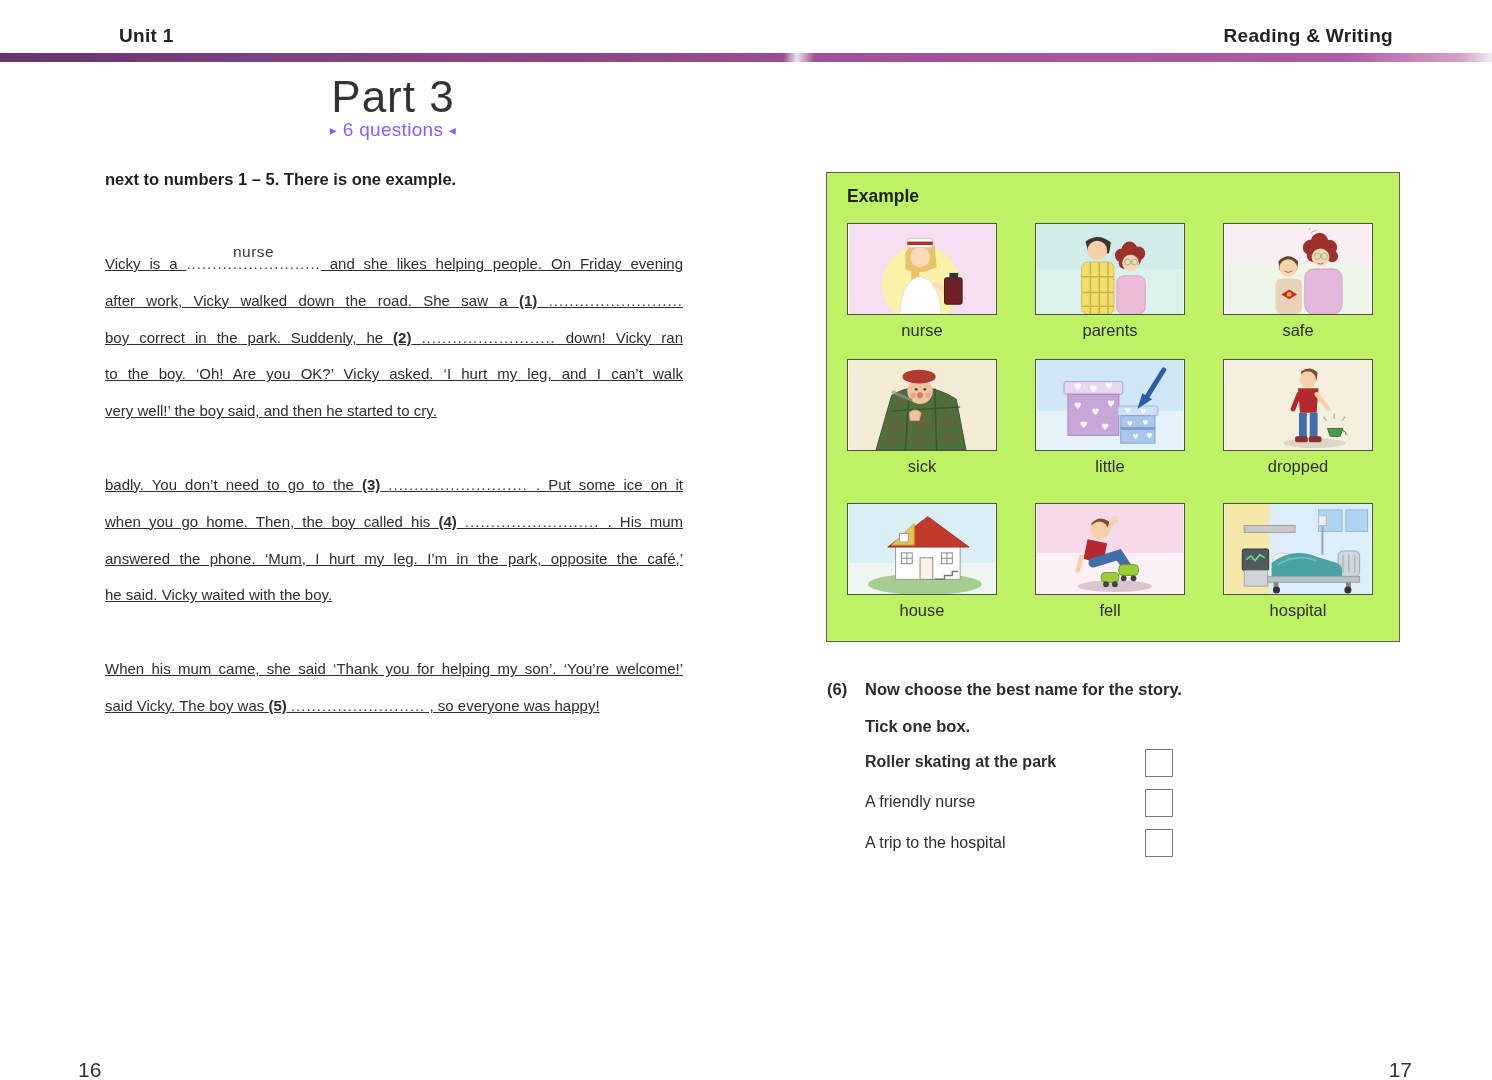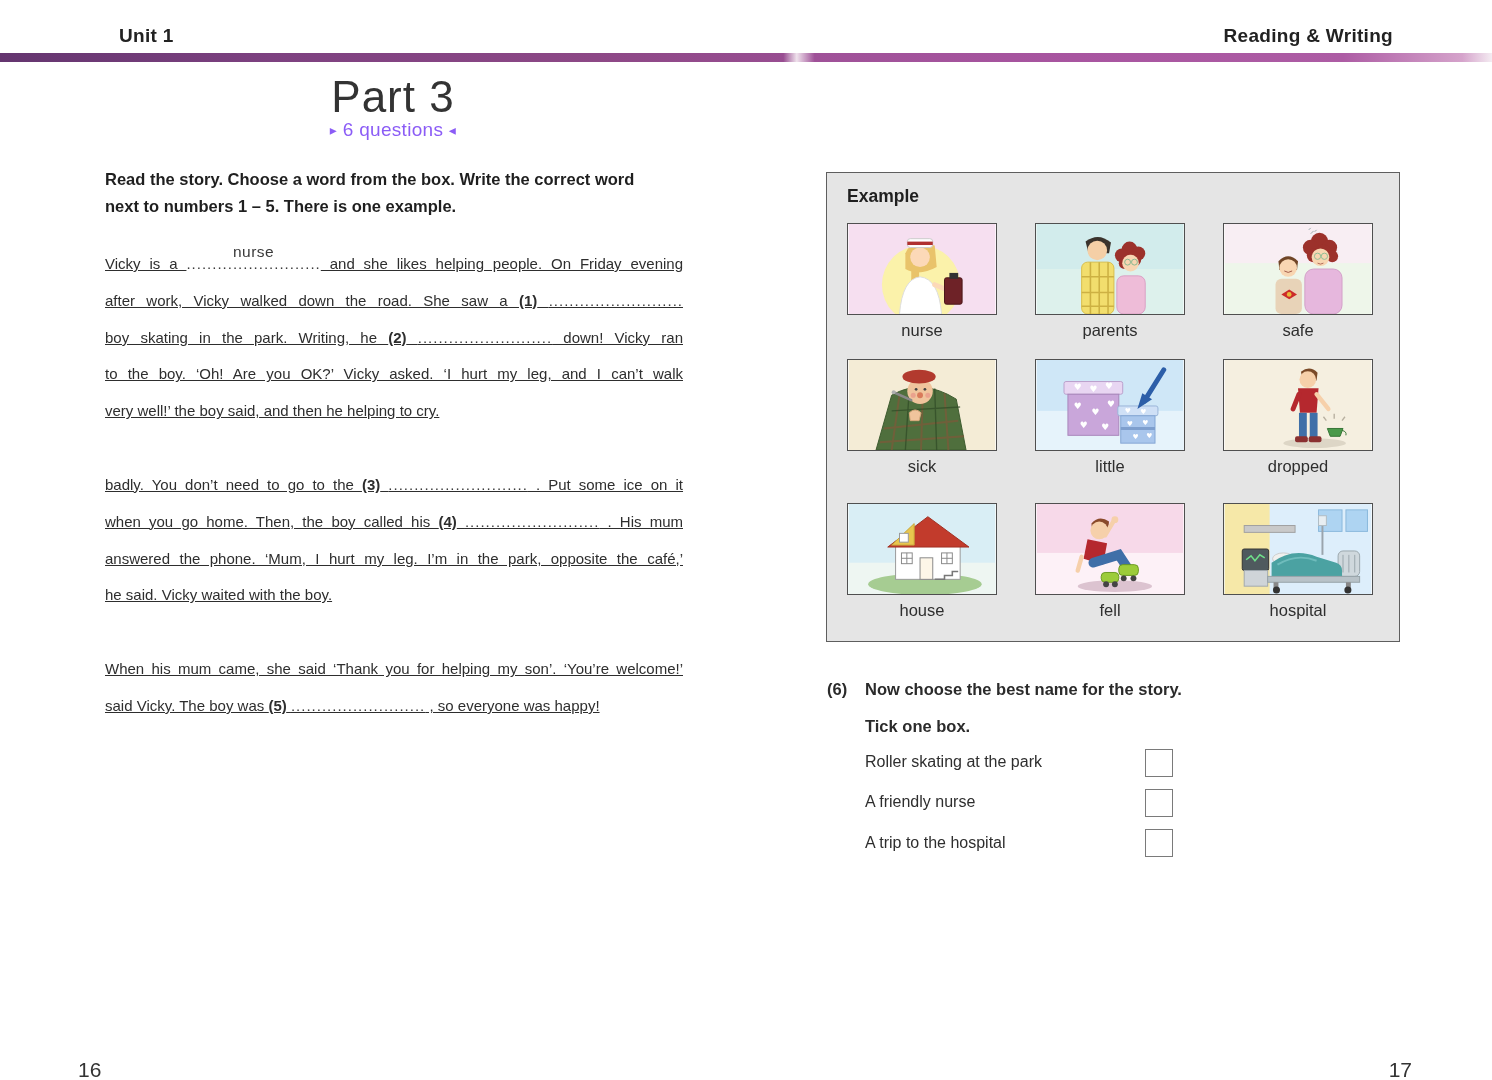--- a/index.html
+++ b/index.html
@@ -29,34 +29,34 @@
   .story .para{margin:0 0 37px 0;text-decoration:underline;}
   .story-line{line-height:36.8px;height:36.8px;text-align:justify;text-align-last:justify;}
   .story-line.last{text-align-last:left;}
   .story-line .bold{font-weight:bold;}
   .story-line .dots{letter-spacing:1px;color:#3a3a3a;}
   .blank{display:inline-block;position:relative;white-space:nowrap;}
   .blank .ans{position:absolute;left:50%;top:-12px;transform:translateX(-50%);
     font-size:15.5px;letter-spacing:.5px;color:#3a3a3a;}
   
   .example-box{position:absolute;left:826px;top:172px;width:574px;height:470px;
-    border:1.5px solid #5e5e5e;background:#e5e5e5;box-sizing:border-box;}
+    border:1.5px solid #5e5e5e;background:#bef264;box-sizing:border-box;}
   .example-label{position:absolute;left:20px;top:13px;font-size:17.5px;font-weight:bold;color:#1f1f1f;}
   .card{position:absolute;width:150px;height:92px;border:1px solid #4f4f4f;box-sizing:border-box;background:#fff;}
   .card svg{display:block;width:100%;height:100%;}
   .card-label{position:absolute;width:150px;text-align:center;font-size:16.5px;color:#2e2e2e;}
   .c0{left:20px;} .c1{left:208px;} .c2{left:396px;}
   .r0{top:50px;}  .r1{top:186px;} .r2{top:330px;}
   .lr0{top:148px;} .lr1{top:284px;} .lr2{top:428px;}
   
   .q6-num{position:absolute;left:827px;top:680px;font-size:16.5px;font-weight:bold;}
   .q6-prompt{position:absolute;left:865px;top:680px;font-size:16.5px;font-weight:bold;}
   .q6-tick{position:absolute;left:865px;top:717px;font-size:16.5px;font-weight:bold;}
   .q6-opt{position:absolute;left:865px;font-size:16px;color:#2e2e2e;}
-  .q6-opt.o0{top:753px;} .q6-opt.o1{top:793px;} .q6-opt.o2{top:834px;}
+  .q6-opt.o0{top:753px;font-weight:bold;} .q6-opt.o1{top:793px;} .q6-opt.o2{top:834px;}
   .tickbox{position:absolute;left:1145px;width:28px;height:28px;border:1.5px solid #7a7a7a;
     background:#fff;box-sizing:border-box;}
   .tickbox.t0{top:749px;} .tickbox.t1{top:789px;} .tickbox.t2{top:829px;}
   
   .pagenum{position:absolute;top:1010px;font-size:21px;color:#333;margin-top:48px;}
   .pn-left{left:78px;} .pn-right{right:80px;}
 </style>
 </head>
 <body>
 
@@ -65,31 +65,30 @@
 <div class="purple-bar"></div>
 
 <div class="part-title">Part 3</div>
 <div class="part-sub">
   <span class="tri">▸</span>
   <span>6 questions</span>
   <span class="tri">◂</span>
 </div>
 
 <div class="instructions">
-  <div>Read the story. Choose a word from the box. Write the correct word</div>
   <div>next to numbers 1 – 5. There is one example.</div>
 </div>
 
 <div class="story">
   <div class="para">
     <div class="story-line"><span>Vicky is a </span><span class="blank"><span class="dots">..........................</span><span class="ans">nurse</span></span><span> and she likes helping people. On Friday evening</span></div>
     <div class="story-line"><span>after work, Vicky walked down the road. She saw a </span><span class="bold">(1)</span><span> </span><span class="dots">..........................</span></div>
-    <div class="story-line"><span>boy skating in the park. Writing, he </span><span class="bold">(2)</span><span> </span><span class="dots">..........................</span><span> down! Vicky ran</span></div>
+    <div class="story-line"><span>boy correct in the park. Suddenly, he </span><span class="bold">(2)</span><span> </span><span class="dots">..........................</span><span> down! Vicky ran</span></div>
     <div class="story-line"><span>to the boy. ‘Oh! Are you OK?’ Vicky asked. ‘I hurt my leg, and I can’t walk</span></div>
-    <div class="story-line last"><span>very well!’ the boy said, and then he helping to cry.</span></div>
+    <div class="story-line last"><span>very well!’ the boy said, and then he started to cry.</span></div>
   </div>
   <div class="para">
     <div class="story-line"><span>badly. You don’t need to go to the </span><span class="bold">(3)</span><span> </span><span class="dots">...........................</span><span> . Put some ice on it</span></div>
     <div class="story-line"><span>when you go home. Then, the boy called his </span><span class="bold">(4)</span><span> </span><span class="dots">..........................</span><span> . His mum</span></div>
     <div class="story-line"><span>answered the phone. ‘Mum, I hurt my leg. I’m in the park, opposite the café,’</span></div>
     <div class="story-line last"><span>he said. Vicky waited with the boy.</span></div>
   </div>
   <div class="para">
     <div class="story-line"><span>When his mum came, she said ‘Thank you for helping my son’. ‘You’re welcome!’</span></div>
     <div class="story-line last"><span>said Vicky. The boy was </span><span class="bold">(5)</span><span> </span><span class="dots">..........................</span><span> , so everyone was happy!</span></div>

